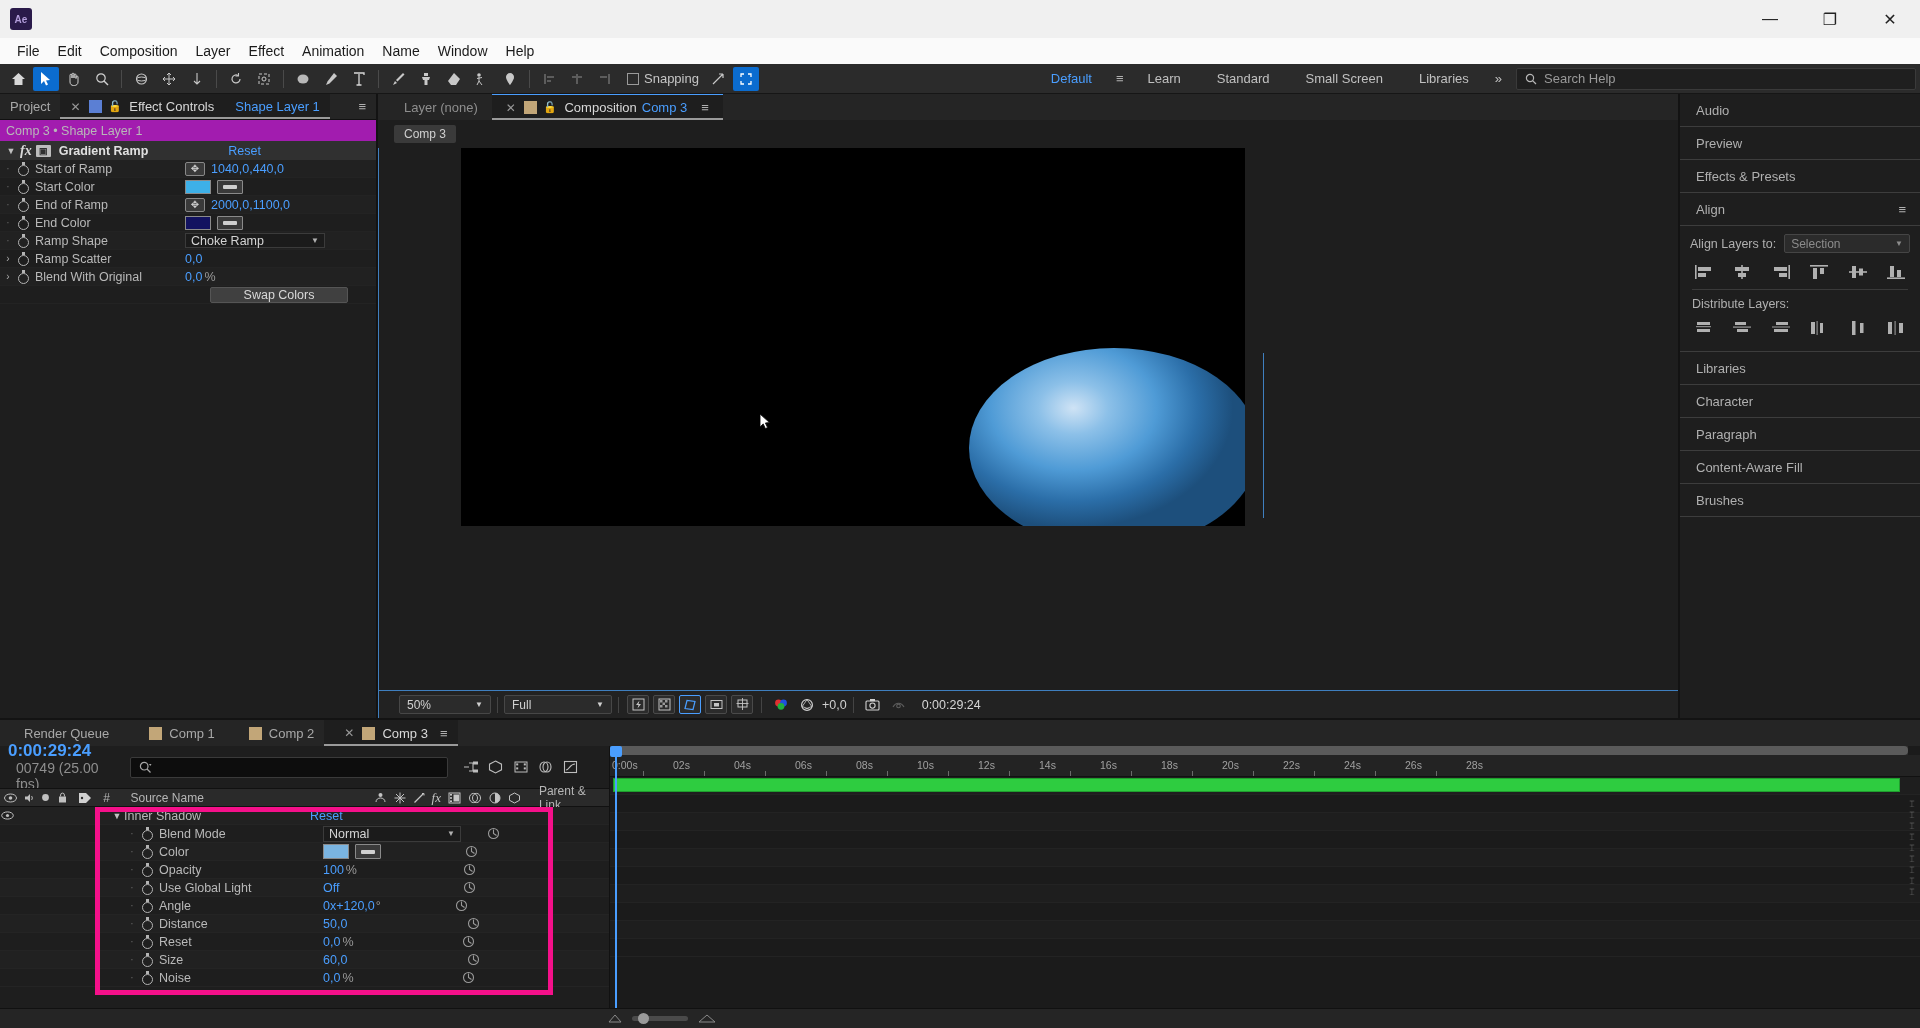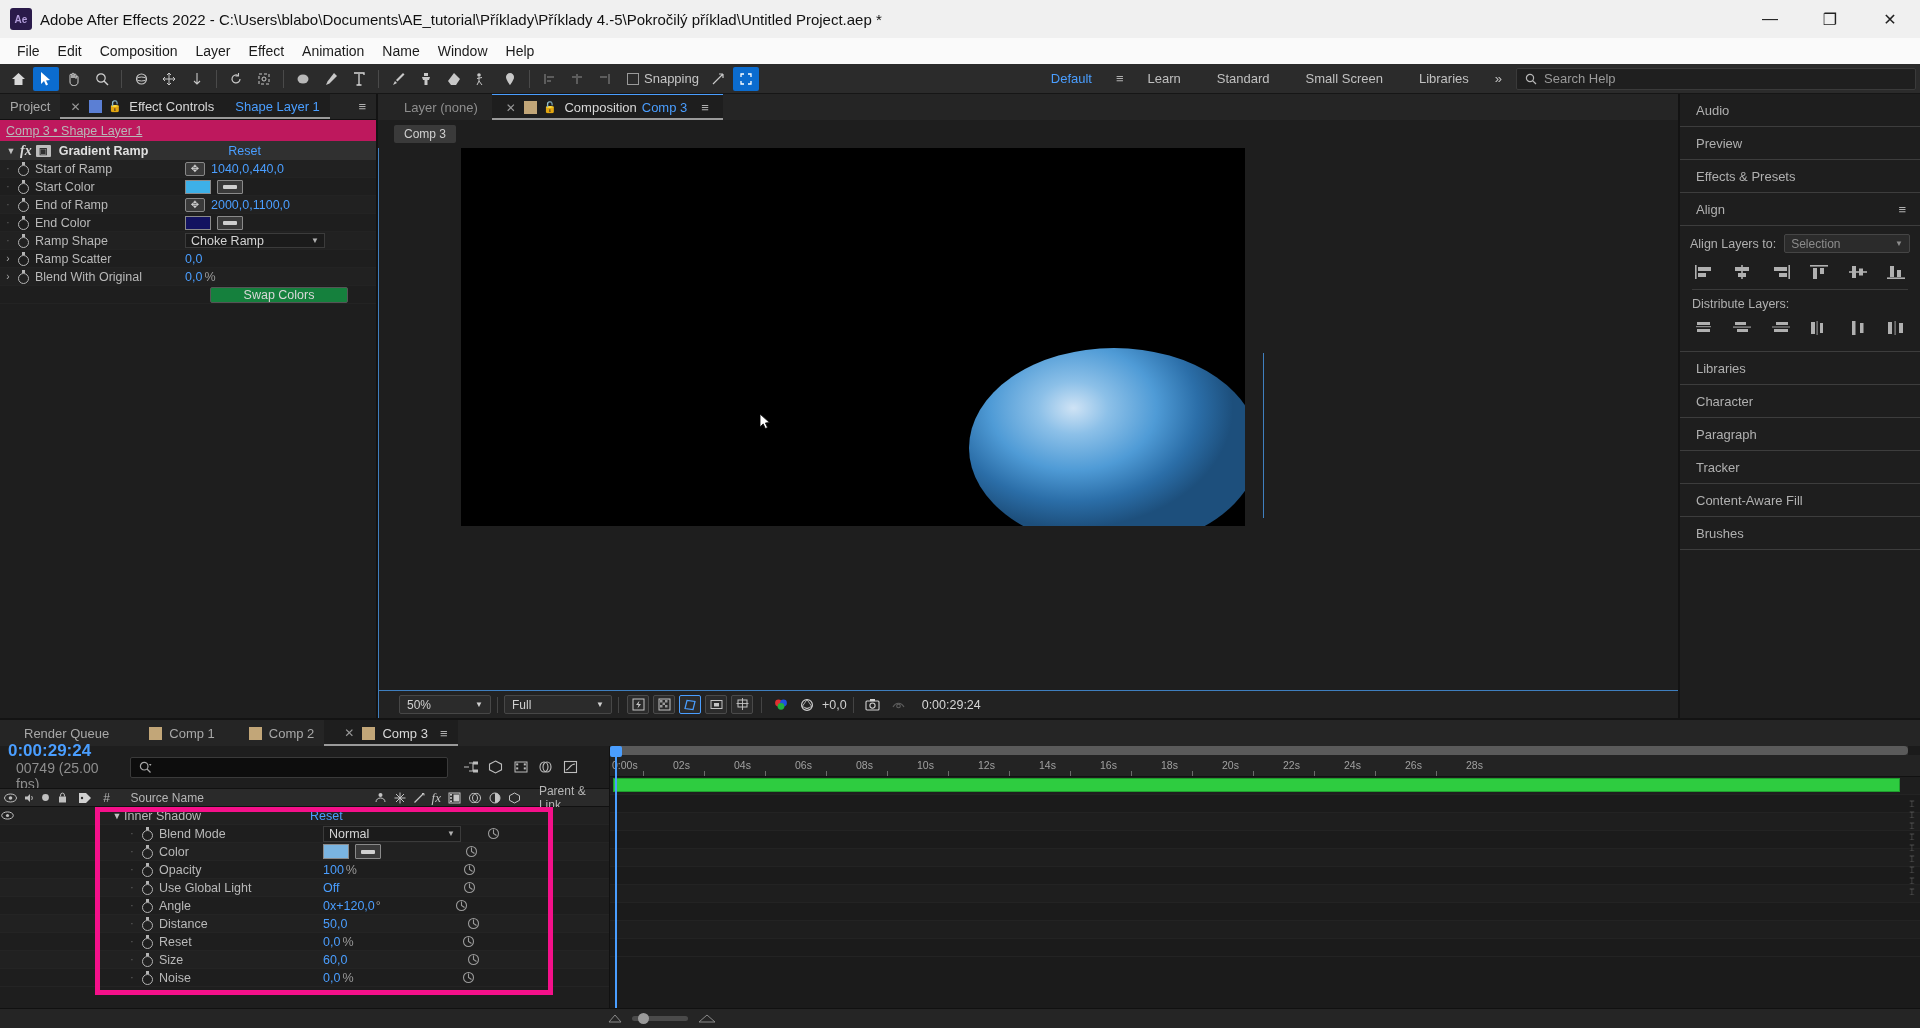--- a/index.html
+++ b/index.html
@@ -89,21 +89,21 @@
   .ptab .x { margin-right: 8px; color: #999; font-size: 12px; }
   .chip { width: 13px; height: 13px; margin-right: 7px; flex: 0 0 13px; }
   .chip.blue { background: #5b7fd4; }
   .chip.tan  { background: #c2a678; }
   .lock-ico { margin-right: 7px; font-size: 11px; color: #b8b8b8; }
   .ptab .accent { color: #4a9eff; margin-left: 21px; }
   .ptab-menu { margin-left: auto; padding: 0 10px; display: flex; align-items: center; font-size: 13px; color: #b0b0b0; }
 
   .ec-crumb {
     height: 21px; display: flex; align-items: center; padding-left: 6px;
-    font-size: 12.5px; color: #b8b8b8; background: #be185d; flex: 0 0 21px; text-decoration: underline;
+    font-size: 12.5px; color: #b8b8b8; background: #a21caf; flex: 0 0 21px;
   }
   .ec-list { flex: 1; overflow: hidden; }
   .ec-head {
     height: 19px; display: flex; align-items: center; background: #303030; font-size: 12.5px;
     color: #e0e0e0; font-weight: bold; padding-left: 4px;
   }
   .tri { width: 14px; text-align: center; font-size: 9px; color: #c0c0c0; flex: 0 0 14px; }
   .fx-ico { font-style: italic; font-family: "Liberation Serif", serif; font-size: 14px; margin: 0 4px 0 2px; color: #d8d8d8; }
   .sw-ico {
     width: 15px; height: 12px; background: #bdbdbd; color: #303030; font-size: 9px;
@@ -144,21 +144,21 @@
   .eyedrop i {
     display: block; width: 14px; height: 4px; background: #d0d0d0; border-radius: 1px;
   }
   .dropdown {
     height: 15px; background: #1b1b1b; border: 1px solid #3b3b3b; display: flex;
     align-items: center; padding: 0 5px; font-size: 12.5px; color: #d4d4d4; width: 140px;
     justify-content: space-between;
   }
   .dropdown .cv { font-size: 8px; color: #b0b0b0; }
   .swapbtn {
-    margin-left: 210px; width: 138px; height: 16px; background: #15803d; border: 1px solid #555;
+    margin-left: 210px; width: 138px; height: 16px; background: #404040; border: 1px solid #555;
     display: flex; align-items: center; justify-content: center; font-size: 12.5px; color: #d8d8d8;
     border-radius: 2px;
   }
 
   
   .center { flex: 1; display: flex; flex-direction: column; min-width: 0; background: #1e1e1e; }
   .viewer-tabs { height: 26px; display: flex; background: #252525; flex: 0 0 26px; }
   .vtab {
     display: flex; align-items: center; padding: 0 14px; font-size: 13px; color: #8e8e8e;
     position: relative; white-space: nowrap;
@@ -288,21 +288,20 @@
   }
   svg { display: block; }
 </style>
 </head>
 <body>
 
 <div class="app">
 
   <div class="titlebar">
     <div class="ae-logo">Ae</div>
-    <div class="title-text">Adobe After Effects 2022 - C:\Users\blabo\Documents\AE_tutorial\Příklady\Příklady 4.-5\Pokročilý příklad\Untitled Project.aep *</div>
     <div class="win-controls">
       <div class="win-btn">—</div>
       <div class="win-btn">❐</div>
       <div class="win-btn close">✕</div>
     </div>
   </div>
 
   <div class="menubar">
     <div class="menu-item">File</div>
     <div class="menu-item">Edit</div>
@@ -777,21 +776,20 @@
                 <rect x="14" y="3" width="4" height="10" fill="#b0b0b0"></rect>
                 <rect x="9.5" y="1" width="1.2" height="14" fill="#8a8a8a"></rect>
               </svg>
             </span>
         </div>
       </div>
 
       <div class="rsec">Libraries</div>
       <div class="rsec">Character</div>
       <div class="rsec">Paragraph</div>
-      <div class="rsec">Tracker</div>
       <div class="rsec">Content-Aware Fill</div>
       <div class="rsec">Brushes</div>
     </div>
   </div>
 
   <div class="timeline">
     <div class="tl-tabs">
       <div class="ptab" style="padding-left:24px">
         <span>Render Queue</span>
       </div>

